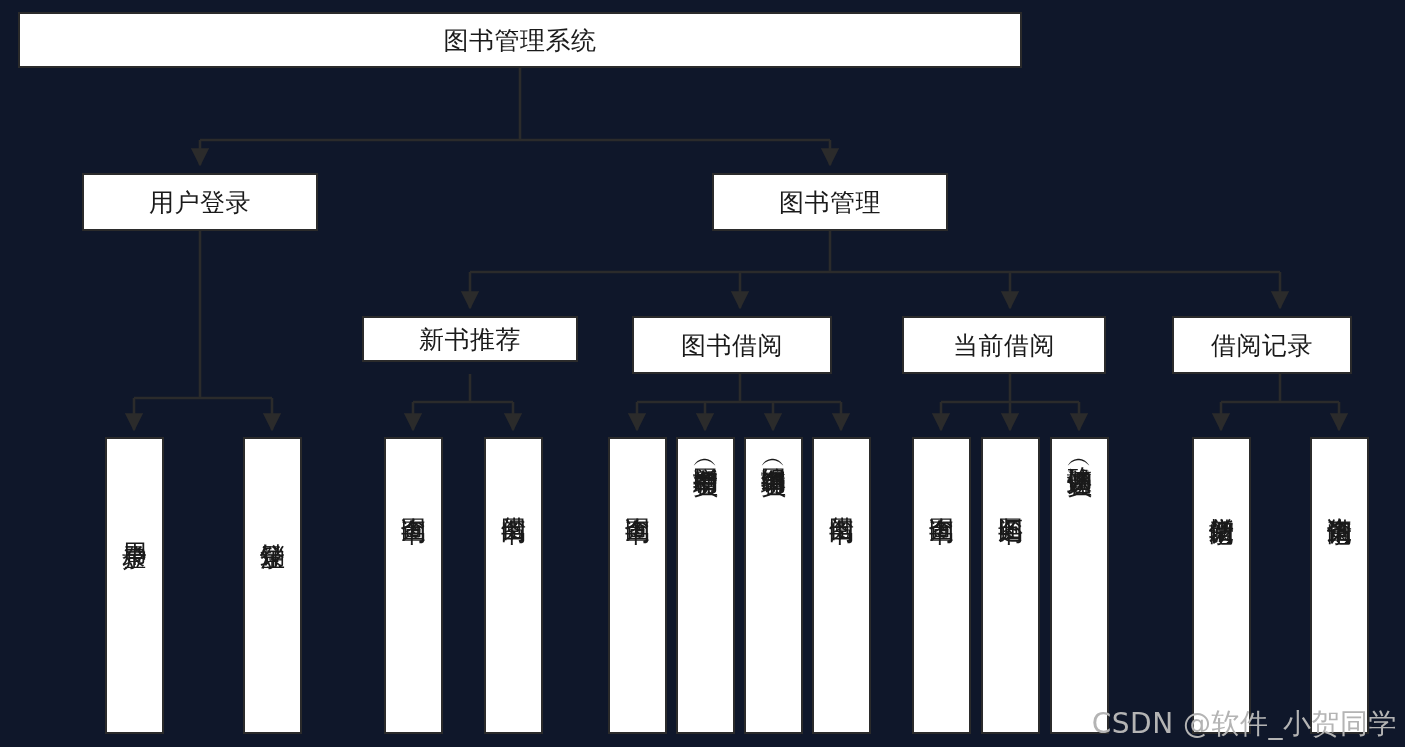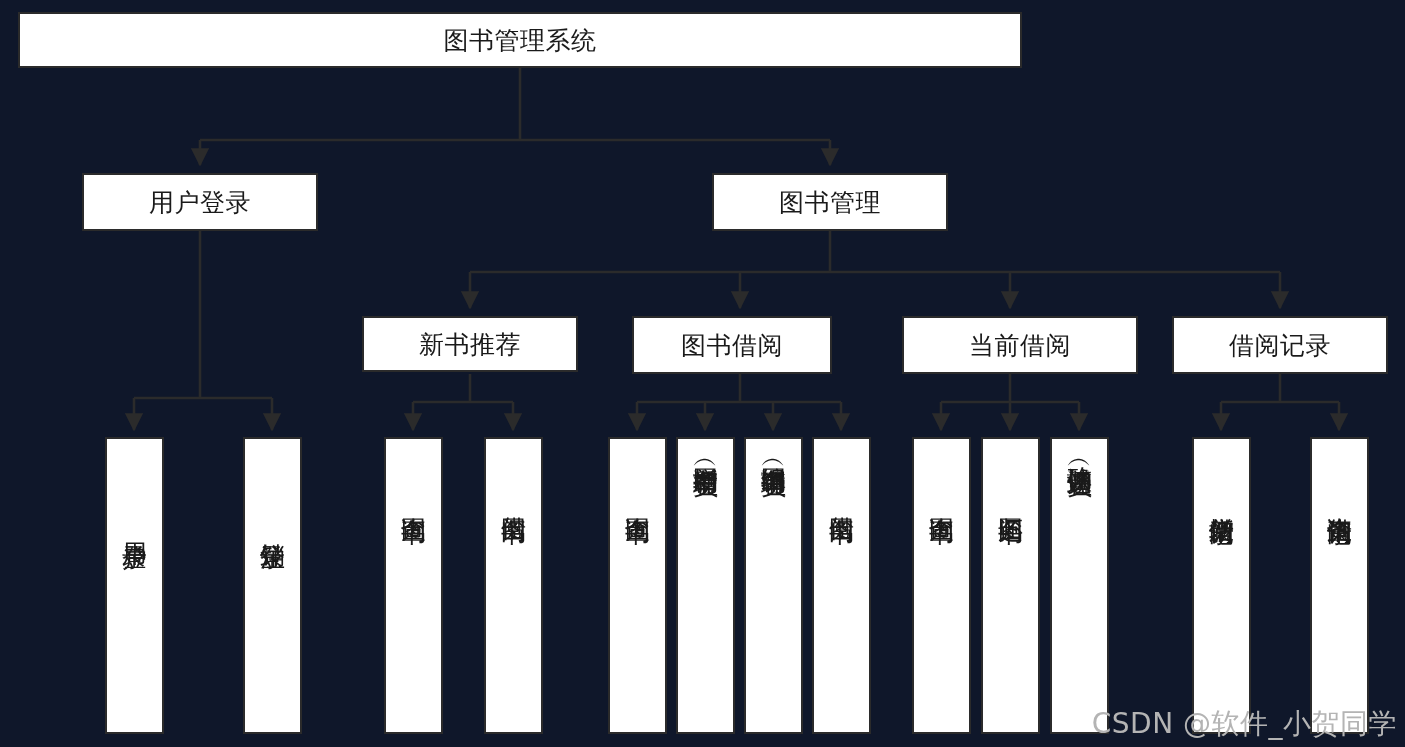--- a/index.html
+++ b/index.html
@@ -140,33 +140,33 @@
   </div>
 
   <div class="node horiz" style="left:82px; top:173px; width:236px; height:58px;">
     <span class="label">用户登录</span>
   </div>
 
   <div class="node horiz" style="left:712px; top:173px; width:236px; height:58px;">
     <span class="label">图书管理</span>
   </div>
 
-  <div class="node horiz" style="left:362px; top:316px; width:216px; height:56px;">
+  <div class="node horiz" style="left:362px; top:316px; width:216px; height:46px;">
     <span class="label">新书推荐</span>
   </div>
 
   <div class="node horiz" style="left:632px; top:316px; width:200px; height:58px;">
     <span class="label">图书借阅</span>
   </div>
 
-  <div class="node horiz" style="left:902px; top:316px; width:236px; height:58px;">
+  <div class="node horiz" style="left:902px; top:316px; width:204px; height:58px;">
     <span class="label">当前借阅</span>
   </div>
 
-  <div class="node horiz" style="left:1172px; top:316px; width:216px; height:58px;">
+  <div class="node horiz" style="left:1172px; top:316px; width:180px; height:58px;">
     <span class="label">借阅记录</span>
   </div>
 
   <div class="node vert mid" style="left:105px; top:437px; width:59px; height:297px;">
     <span class="label">用户登录</span>
   </div>
 
   <div class="node vert mid" style="left:243px; top:437px; width:59px; height:297px;">
     <span class="label">注销登录</span>
   </div>

